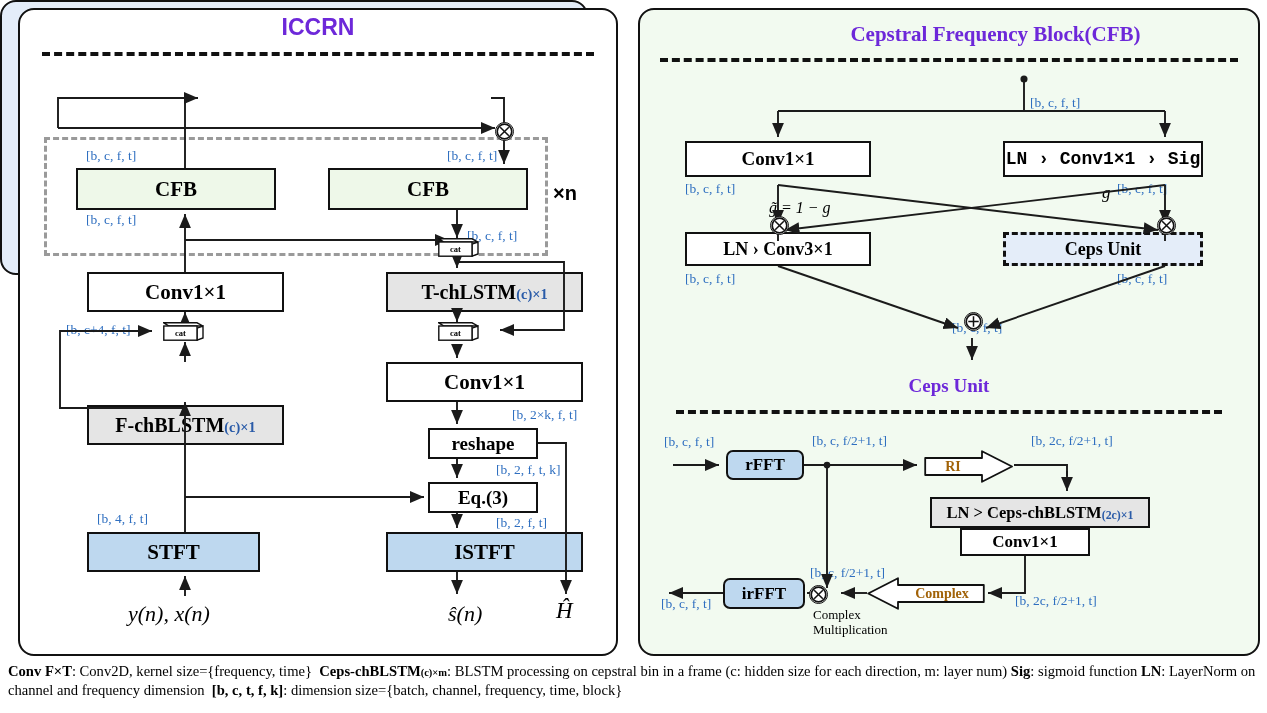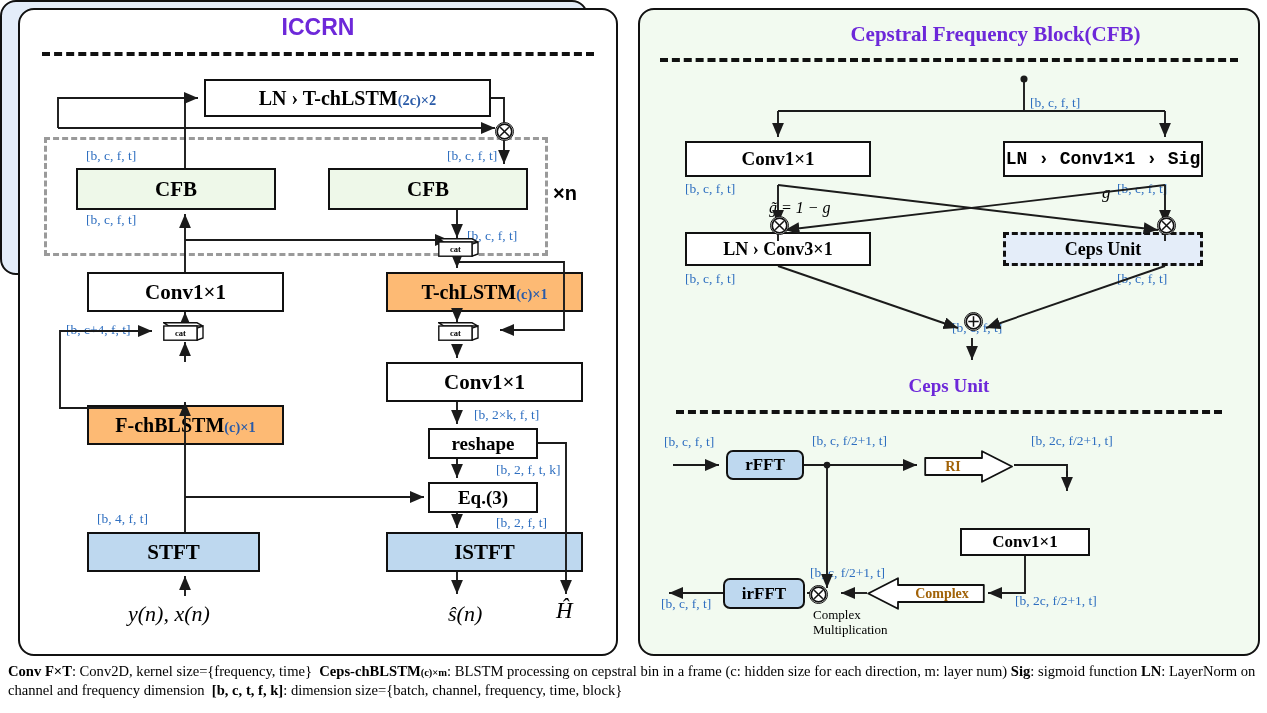--- a/index.html
+++ b/index.html
@@ -17,21 +17,21 @@
   .panel-title{position:absolute;text-align:center;font-weight:bold;color:#6d28d9;}
 
   .dashdot{position:absolute;height:0;border-top:4px dashed #111;}
 
   
   .box{position:absolute;box-sizing:border-box;border:2px solid #111;background:#fff;
        display:flex;align-items:center;justify-content:center;text-align:center;
        font-weight:bold;color:#000;line-height:1.05;}
   .box.green{background:#eef8e9;}
   .box.blue{background:#bed8ef;}
-  .box.orange{background:#fdba74;}
+  .box.orange{background:#e5e5e5;}
   .box.lightblue{background:#e4edf9;}
   .box.dashed{border:3px dashed #111;}
   .box.round{border-radius:7px;}
 
   .sub{font-size:0.72em;color:#2a5ba8;font-weight:bold;vertical-align:baseline;position:relative;top:3px;}
   .subblk{font-size:0.72em;color:#2a5ba8;font-weight:bold;}
 
   
   .dim{position:absolute;color:#2f6fc0;font-size:13.5px;font-family:"Liberation Serif",serif;white-space:nowrap;}
   .lbl{position:absolute;color:#000;white-space:nowrap;}
@@ -63,24 +63,20 @@
 <body>
 
 <div id="root">
 
   <div class="panel panel-iccrn"></div>
 
   <div class="panel-title" style="left:18px;top:14px;width:600px;font-size:23px;font-family:'Liberation Sans',sans-serif;">ICCRN</div>
 
   <div class="dashdot" style="left:42px;top:52px;width:552px;"></div>
 
-  <div class="box" style="left:204px;top:79px;width:287px;height:38px;font-size:20px;">
-    <span>LN › T-chLSTM</span>
-      <span class="sub">(2c)×2</span>
-  </div>
 
   <div class="dashbox" style="left:44px;top:137px;width:504px;height:119px;"></div>
   <div class="lbl" style="left:553px;top:182px;font-size:20px;font-weight:bold;font-family:'Liberation Sans',sans-serif;">×n</div>
 
   <div class="box green" style="left:76px;top:168px;width:200px;height:42px;font-size:21px;">
     <span>CFB</span>
   </div>
 
   <div class="box green" style="left:328px;top:168px;width:200px;height:42px;font-size:21px;">
     <span>CFB</span>
@@ -104,21 +100,21 @@
 
   <div class="box orange" style="left:87px;top:362px;width:197px;height:40px;font-size:20px;margin-top:43px;">
     <span>F-chBLSTM</span>
       <span class="sub">(c)×1</span>
   </div>
 
   <div class="box" style="left:386px;top:362px;width:197px;height:40px;font-size:21px;">
     <span>Conv1×1</span>
   </div>
 
-  <div class="dim" style="left:474px;top:407px;">[b, 2×k, f, t]</div>
+  <div class="dim" style="left:512px;top:407px;">[b, 2×k, f, t]</div>
 
   <div class="box" style="left:428px;top:428px;width:110px;height:31px;font-size:19px;">
     <span>reshape</span>
   </div>
   <div class="dim" style="left:496px;top:462px;">[b, 2, f, t, k]</div>
 
   <div class="box" style="left:428px;top:482px;width:110px;height:31px;font-size:19px;">
     <span>Eq.(3)</span>
   </div>
   <div class="dim" style="left:496px;top:515px;">[b, 2, f, t]</div>
@@ -317,20 +313,24 @@
 
   <div class="blockarrow" style="left:924px;top:450px;width:90px;height:33px;">
     <svg width="90" height="33" viewBox="0 0 90 33">
       <path d="M1.2,8 L58,8 L58,1.2 L88,16.5 L58,31.8 L58,25 L1.2,25 z" fill="#fff" stroke="#111" stroke-width="1.8" stroke-linejoin="round"></path>
     </svg>
     <div class="t" style="left:-16px;top:0;">RI</div>
   </div>
 
   <div class="dim" style="left:1031px;top:433px;">[b, 2c, f/2+1, t]</div>
 
+  <div class="box orange" style="left:930px;top:497px;width:220px;height:31px;font-size:16.5px;">
+    <span>LN &gt; Ceps-chBLSTM</span>
+      <span class="sub">(2c)×1</span>
+  </div>
 
   <div class="box" style="left:960px;top:528px;width:130px;height:28px;font-size:17px;">
     <span>Conv1×1</span>
   </div>
 
   <div class="dim" style="left:810px;top:565px;">[b, c, f/2+1, t]</div>
   <div class="dim" style="left:1015px;top:593px;">[b, 2c, f/2+1, t]</div>
 
   <div class="blockarrow" style="left:867px;top:577px;width:118px;height:33px;">
     <svg width="118" height="33" viewBox="0 0 118 33">

